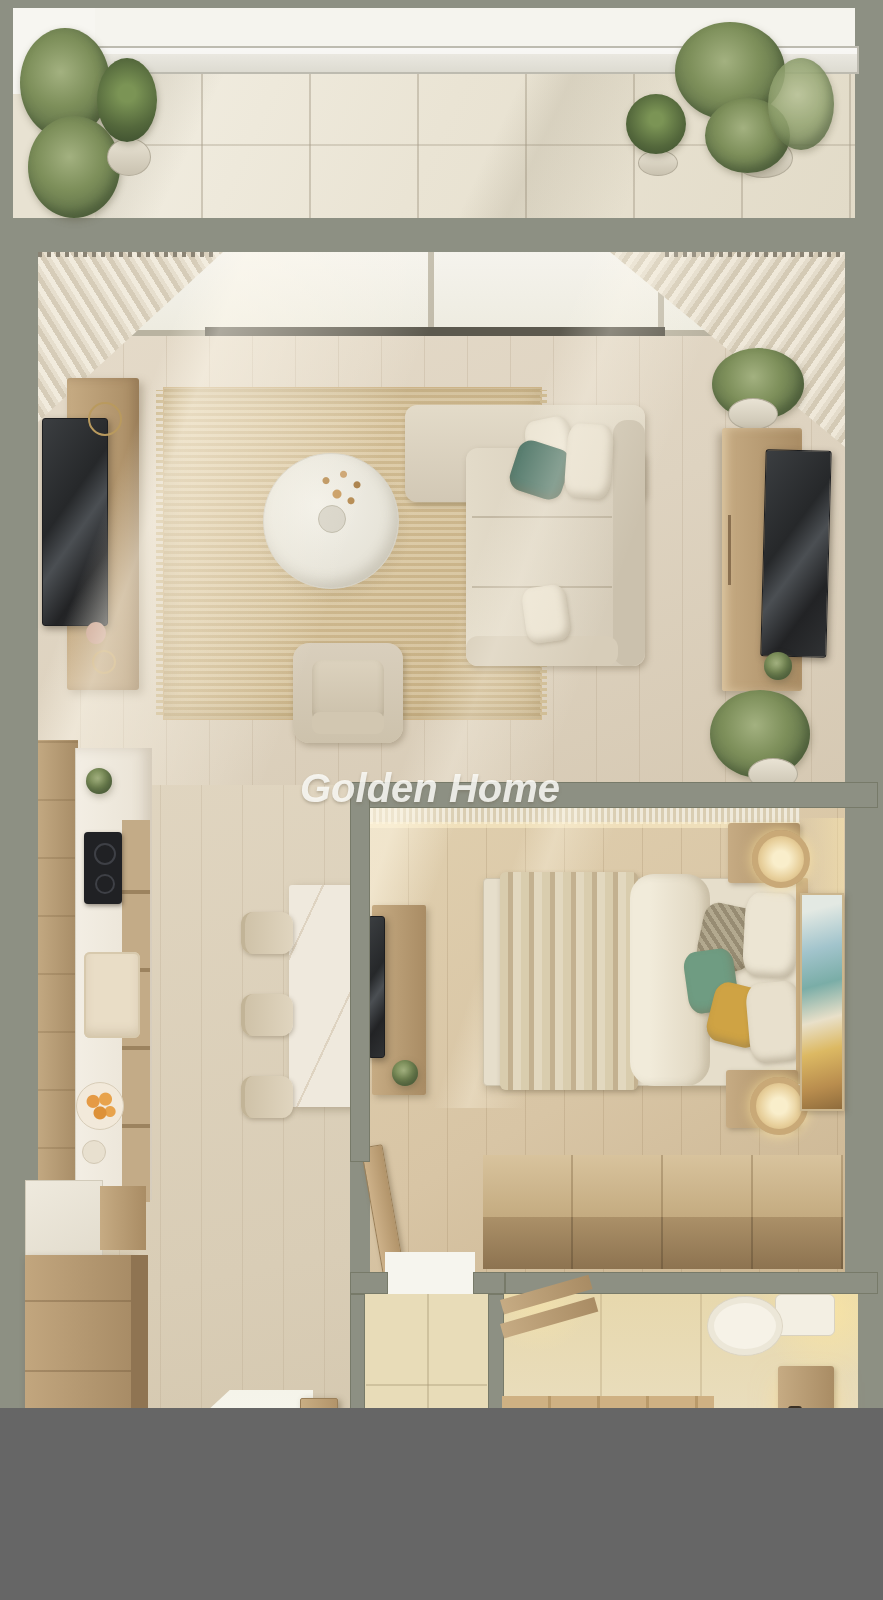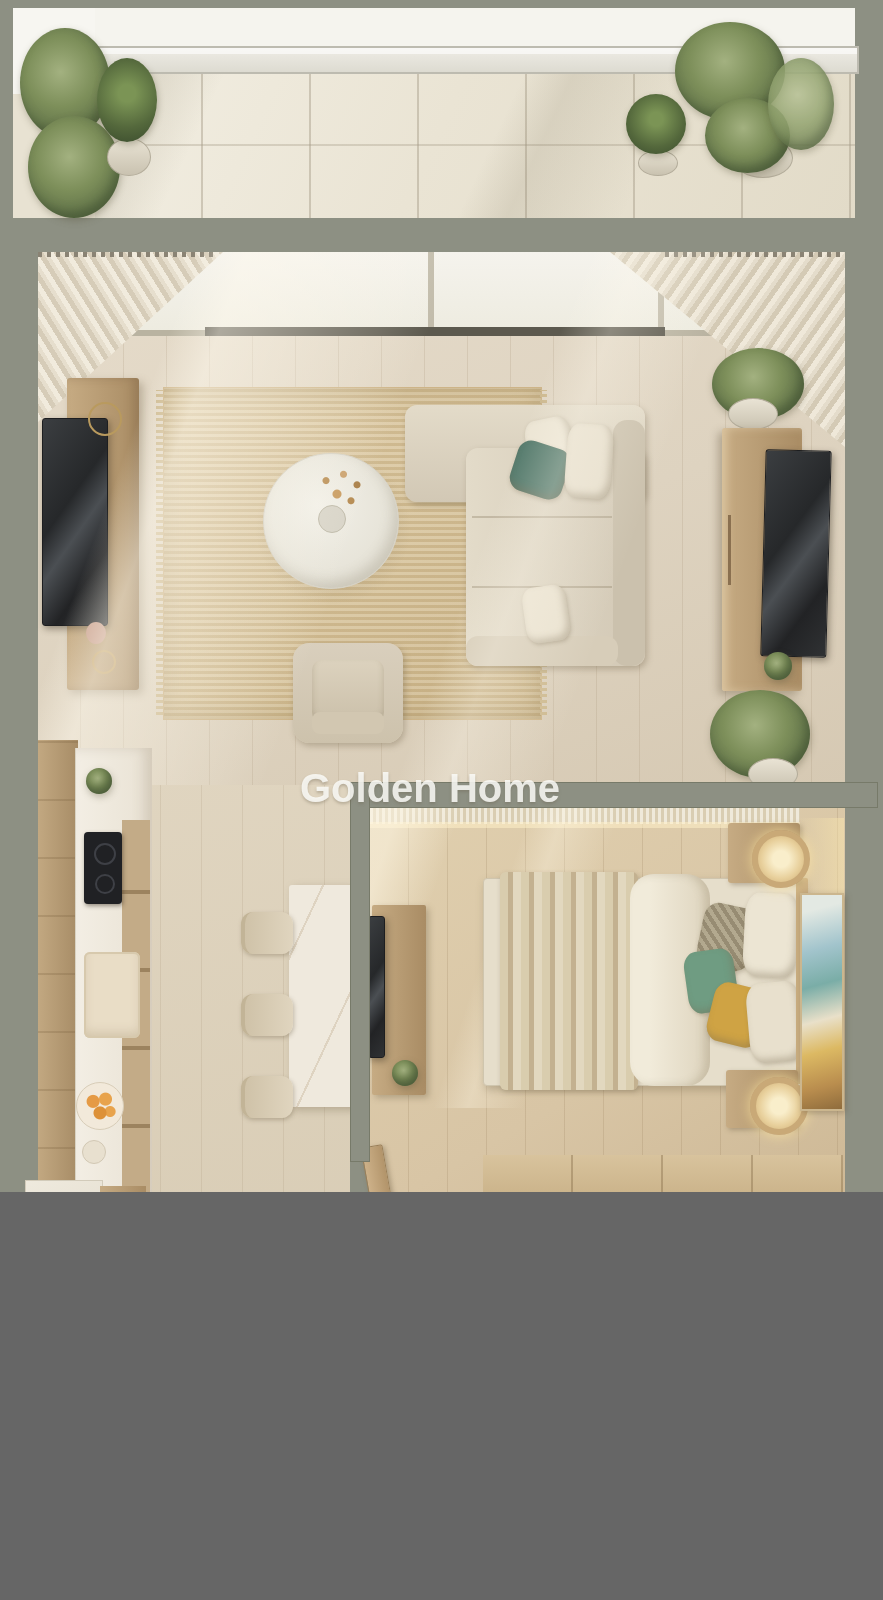--- a/index.html
+++ b/index.html
@@ -1,17 +1,17 @@
 <!DOCTYPE html>
 <html><head>
 <meta charset="utf-8">
 <style>
   html,body{margin:0;padding:0;background:#666;}
-  .scene{position:relative;width:883px;height:1192px;overflow:hidden;
-         background:#8d9083;font-family:"Liberation Sans",sans-serif;}
+  .scene{position:relative;width:883px;height:1408px;overflow:hidden;
+         background:#8d9083;font-family:"Liberation Sans",sans-serif;font-style:italic;}
   .a{position:absolute;}
   .wall{background:#8d9083;box-shadow:inset 0 0 0 1px #777a69;}
   .plant{border-radius:50%;
     background:radial-gradient(circle at 45% 40%, #a3b180 0%, #7d8f5a 42%, #63754a 72%, #52633c 100%);
     box-shadow:1px 3px 7px rgba(90,85,60,.35), inset -4px -6px 10px rgba(60,75,45,.5);}
   .plant-dark{border-radius:50%;
     background:radial-gradient(circle at 50% 42%, #7b9455 15%, #54683c 60%, #415331 88%);
     box-shadow:1px 3px 6px rgba(90,85,60,.35);}
   .pot{border-radius:50%;background:linear-gradient(180deg,#e9e3d4,#c9c2b0);border:1px solid #b3ac9a;}
   .pillow{border-radius:26%;box-shadow:inset -3px -4px 7px rgba(120,105,80,.35), 1px 2px 4px rgba(110,95,70,.3);}

